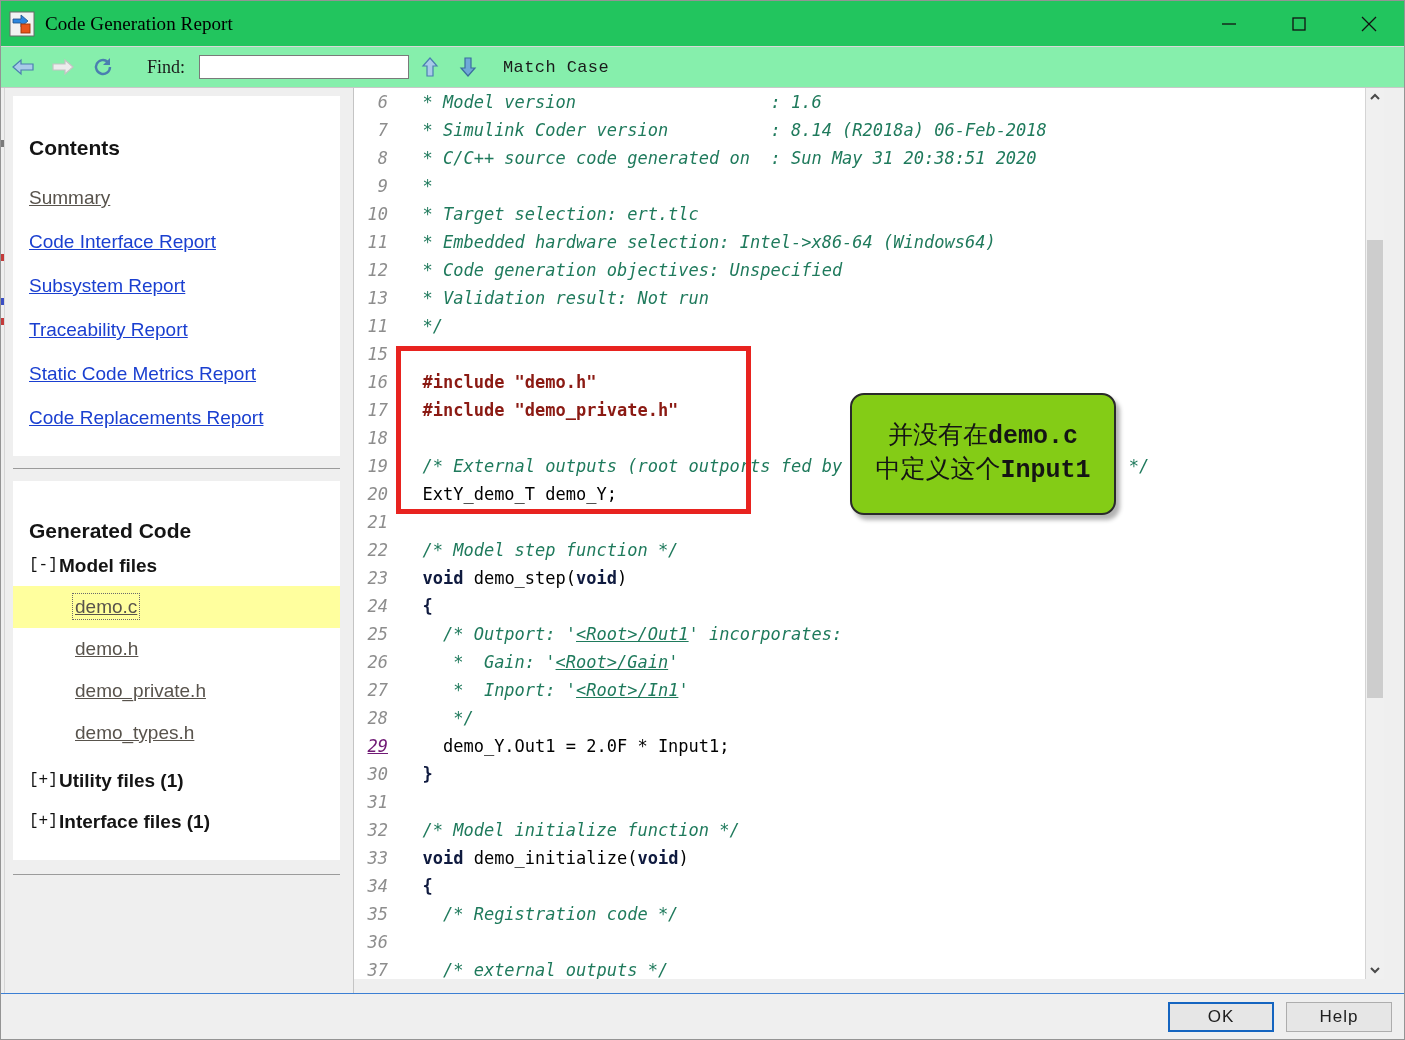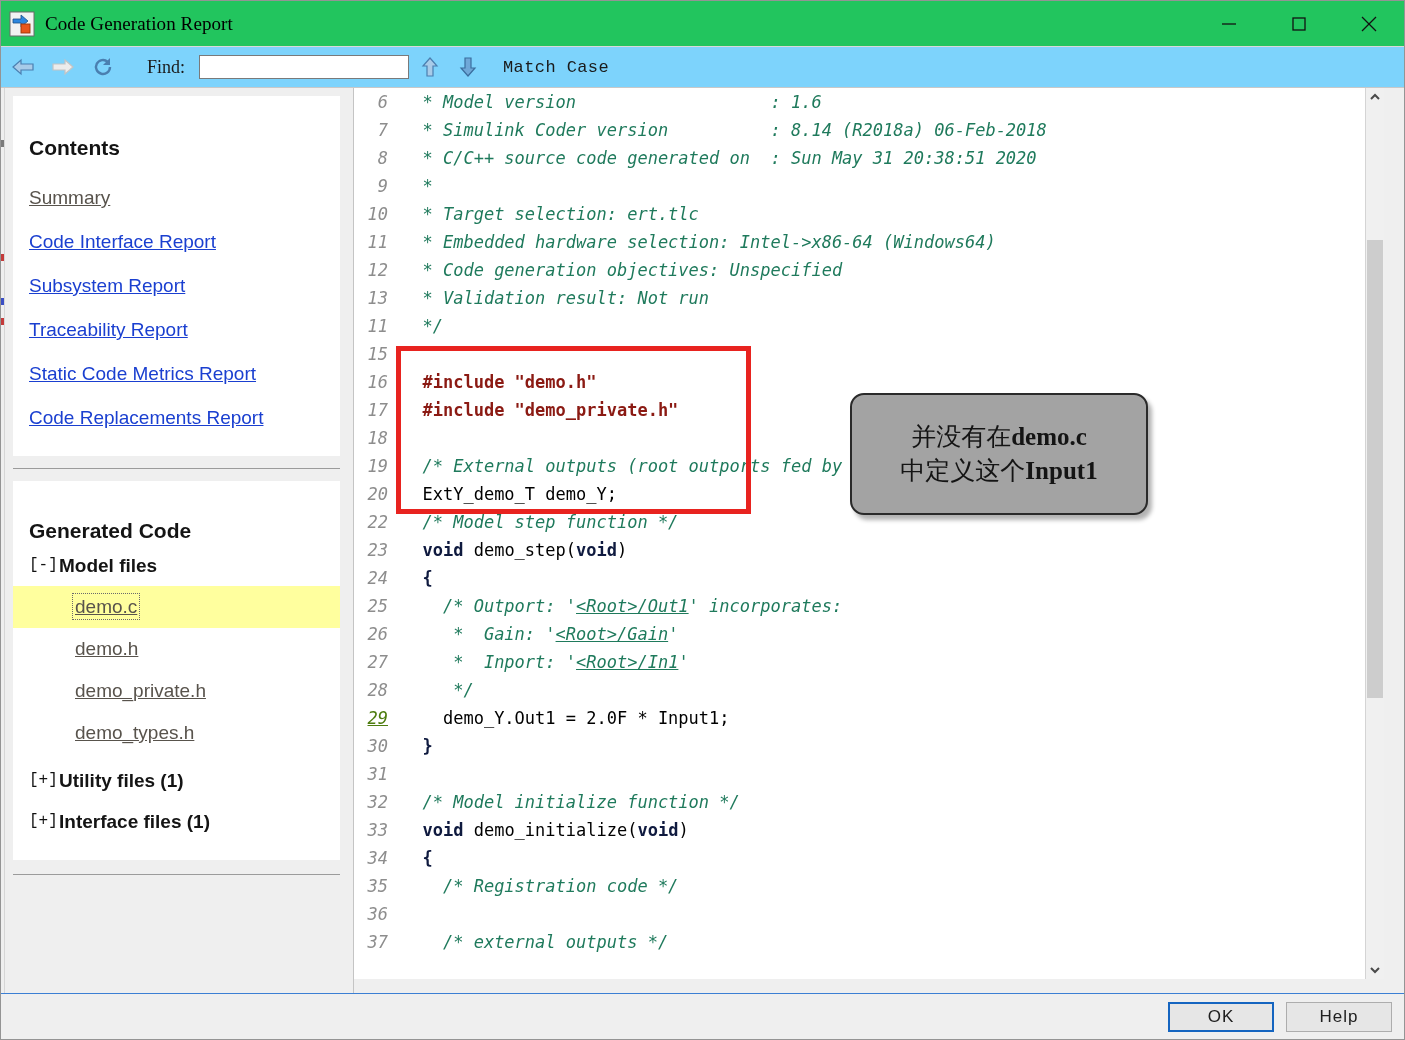--- a/index.html
+++ b/index.html
@@ -59,21 +59,21 @@
     cursor: default;
   }
   .win-btn svg { display: block; }
 
   
   .toolbar {
     position: absolute;
     left: 0; top: 46px;
     width: 1403px;
     height: 40px;
-    background: #7dd3fc;
+    background: #86efac;
     border-bottom: 1px solid #c8c8c8;
     display: flex;
     align-items: center;
   }
   .nav-btn {
     width: 36px; height: 34px;
     display: flex; align-items: center; justify-content: center;
     margin-left: 4px;
   }
   .find-label {
@@ -261,21 +261,21 @@
     min-width: 48px;
     text-align: right;
     color: #8d8d8d;
     font-style: italic;
     font-size: 17px;
     padding-right: 14px;
     box-sizing: border-box;
     user-select: none;
   }
   .lno.link {
-    color: #4d7c0f;
+    color: #701a75;
     text-decoration: underline;
     font-style: italic;
     cursor: pointer;
   }
   .src { color: #000000; margin-top: 40px; }
   .cmt { color: #1f7a5c; font-style: italic; }
   .kw  { color: #0f1a3f; font-weight: bold; }
   .pp  { color: #8b1a13; font-weight: bold; }
   .lnk { color: #1f7a5c; font-style: italic; text-decoration: underline; cursor: pointer; }
 
@@ -289,32 +289,32 @@
     border: 5px solid #e8231f;
     box-sizing: border-box;
     pointer-events: none;
   }
 
   
   .note {
     position: absolute;
     left: 496px;
     top: 305px;
-    width: 298px;
+    width: 266px;
     height: 122px;
-    background: #a3a3a3;
+    background: #84cc16;
     border: 2px solid #2a2a2a;
     border-radius: 14px;
     box-sizing: border-box;
     box-shadow: 4px 5px 4px rgba(0,0,0,0.30);
     display: flex;
     flex-direction: column;
     align-items: center;
     justify-content: center;
-    font-family: Liberation Serif, serif;
+    font-family: Liberation Mono, monospace;
     color: #141414;
   }
   .note-line {
     font-size: 25px;
     line-height: 34px;
     white-space: nowrap;
   }
   .note-line b { font-weight: bold; }
 
   
@@ -523,20 +523,21 @@
             <div class="cl"><span class="lno">11</span><span><span class="src">  </span><span class="cmt">* Embedded hardware selection: Intel-&gt;x86-64 (Windows64)</span></span></div>
             <div class="cl"><span class="lno">12</span><span><span class="src">  </span><span class="cmt">* Code generation objectives: Unspecified</span></span></div>
             <div class="cl"><span class="lno">13</span><span><span class="src">  </span><span class="cmt">* Validation result: Not run</span></span></div>
             <div class="cl"><span class="lno">11</span><span><span class="src">  </span><span class="cmt">*/</span></span></div>
             <div class="cl"><span class="lno">15</span><span></span></div>
             <div class="cl"><span class="lno">16</span><span><span class="src">  </span><span class="pp">#include "demo.h"</span></span></div>
             <div class="cl"><span class="lno">17</span><span><span class="src">  </span><span class="pp">#include "demo_private.h"</span></span></div>
             <div class="cl"><span class="lno">18</span><span></span></div>
             <div class="cl"><span class="lno">19</span><span><span class="src">  </span><span class="cmt">/* External outputs (root outports fed by signals with auto storage) */</span></span></div>
             <div class="cl"><span class="lno">20</span><span><span class="src">  </span><span class="src">ExtY_demo_T demo_Y;</span></span></div>
+            <div class="cl"><span class="lno">21</span><span></span></div>
             <div class="cl"><span class="lno">22</span><span><span class="src">  </span><span class="cmt">/* Model step function */</span></span></div>
             <div class="cl"><span class="lno">23</span><span><span class="src">  </span><span class="kw">void</span><span class="src"> demo_step(</span><span class="kw">void</span><span class="src">)</span></span></div>
             <div class="cl"><span class="lno">24</span><span><span class="src">  </span><span class="kw">{</span></span></div>
             <div class="cl"><span class="lno">25</span><span><span class="src">    </span><span class="cmt">/* Outport: '</span><span class="lnk">&lt;Root&gt;/Out1</span><span class="cmt">' incorporates:</span></span></div>
             <div class="cl"><span class="lno">26</span><span><span class="src">     </span><span class="cmt">*  Gain: '</span><span class="lnk">&lt;Root&gt;/Gain</span><span class="cmt">'</span></span></div>
             <div class="cl"><span class="lno">27</span><span><span class="src">     </span><span class="cmt">*  Inport: '</span><span class="lnk">&lt;Root&gt;/In1</span><span class="cmt">'</span></span></div>
             <div class="cl"><span class="lno">28</span><span><span class="src">     </span><span class="cmt">*/</span></span></div>
             <div class="cl"><span class="lno link">29</span><span><span class="src">    </span><span class="src">demo_Y.Out1 = 2.0F * Input1;</span></span></div>
             <div class="cl"><span class="lno">30</span><span><span class="src">  </span><span class="kw">}</span></span></div>
             <div class="cl"><span class="lno">31</span><span></span></div>

